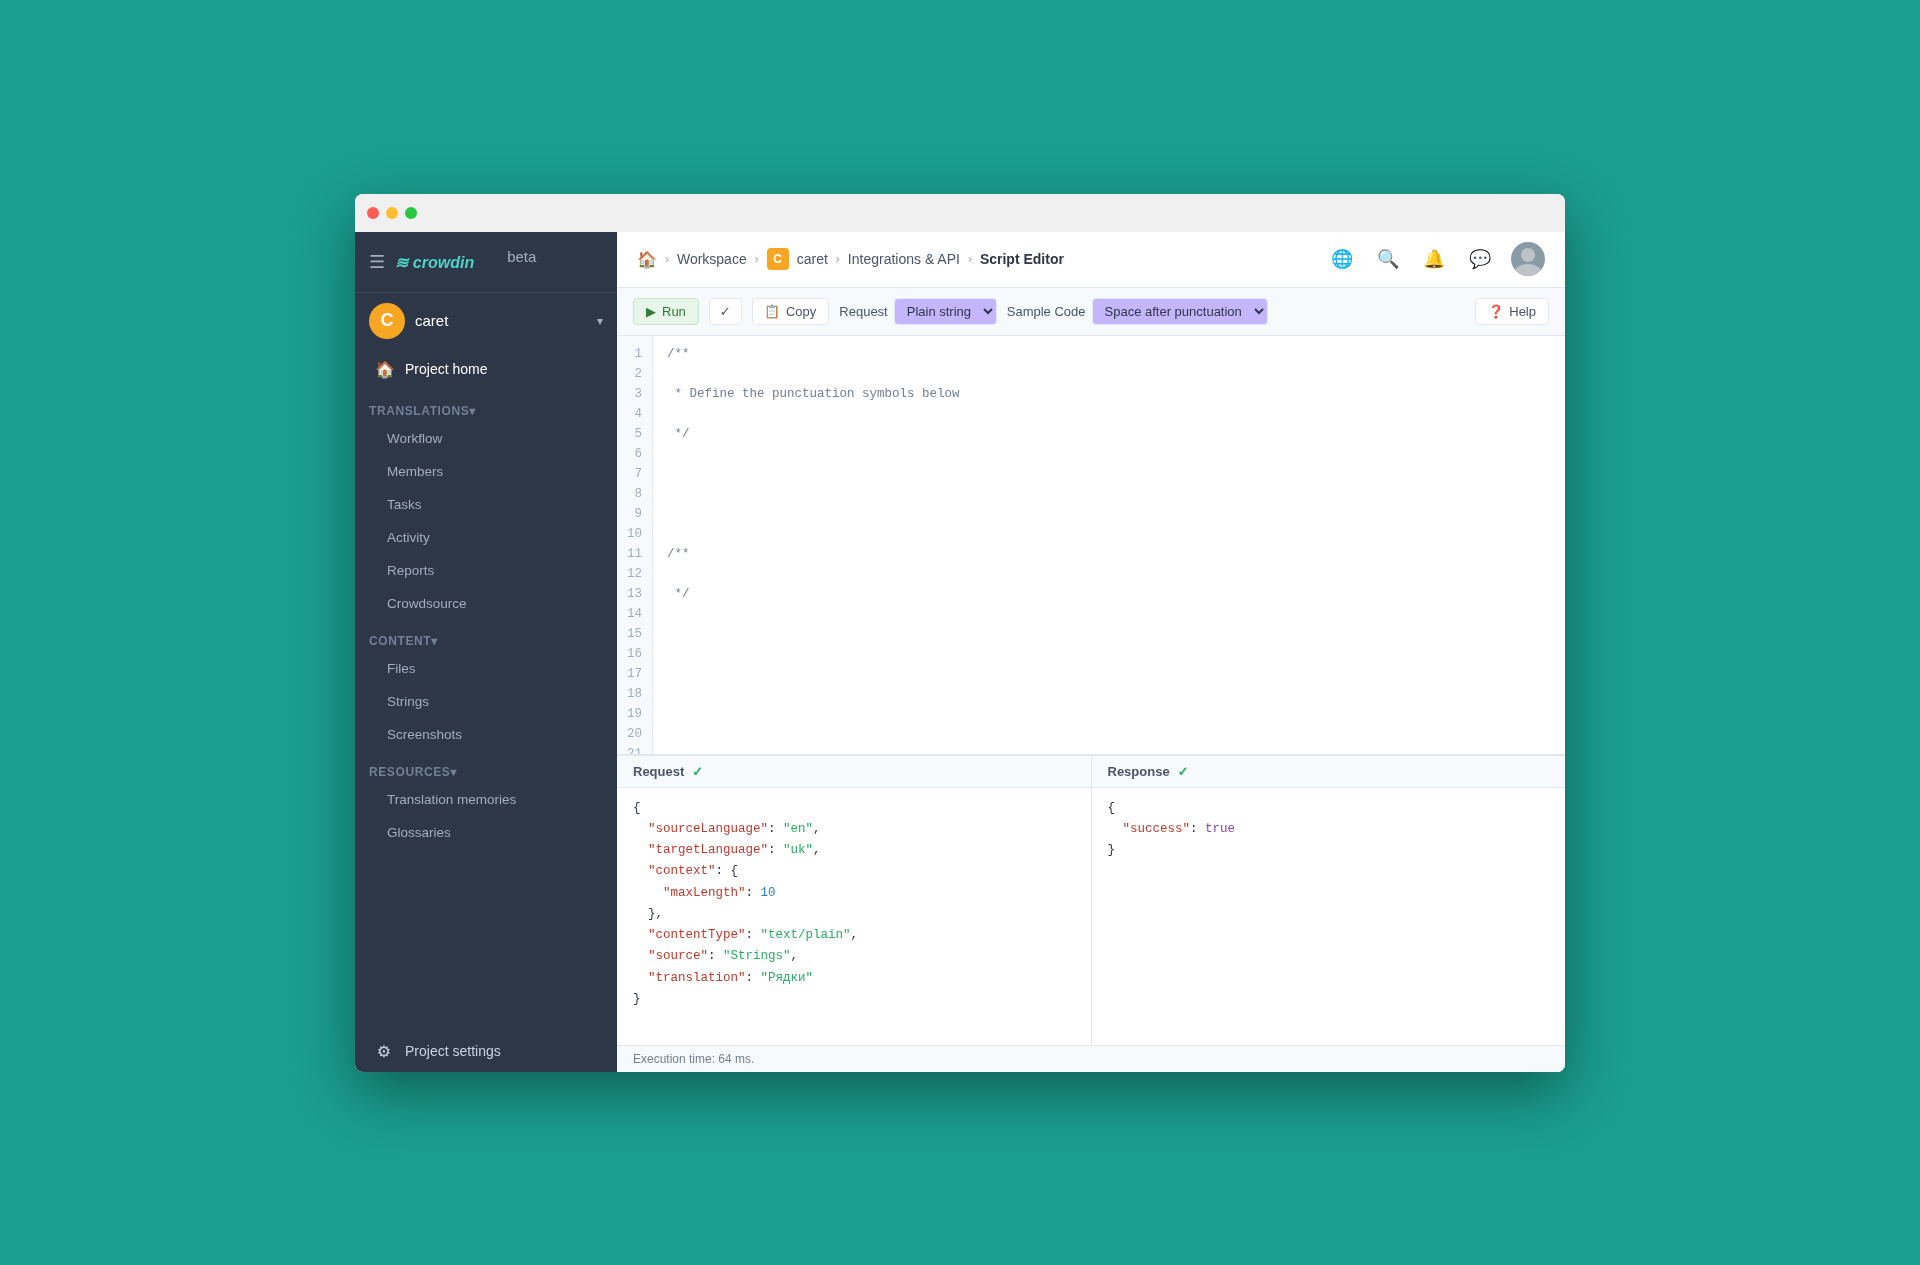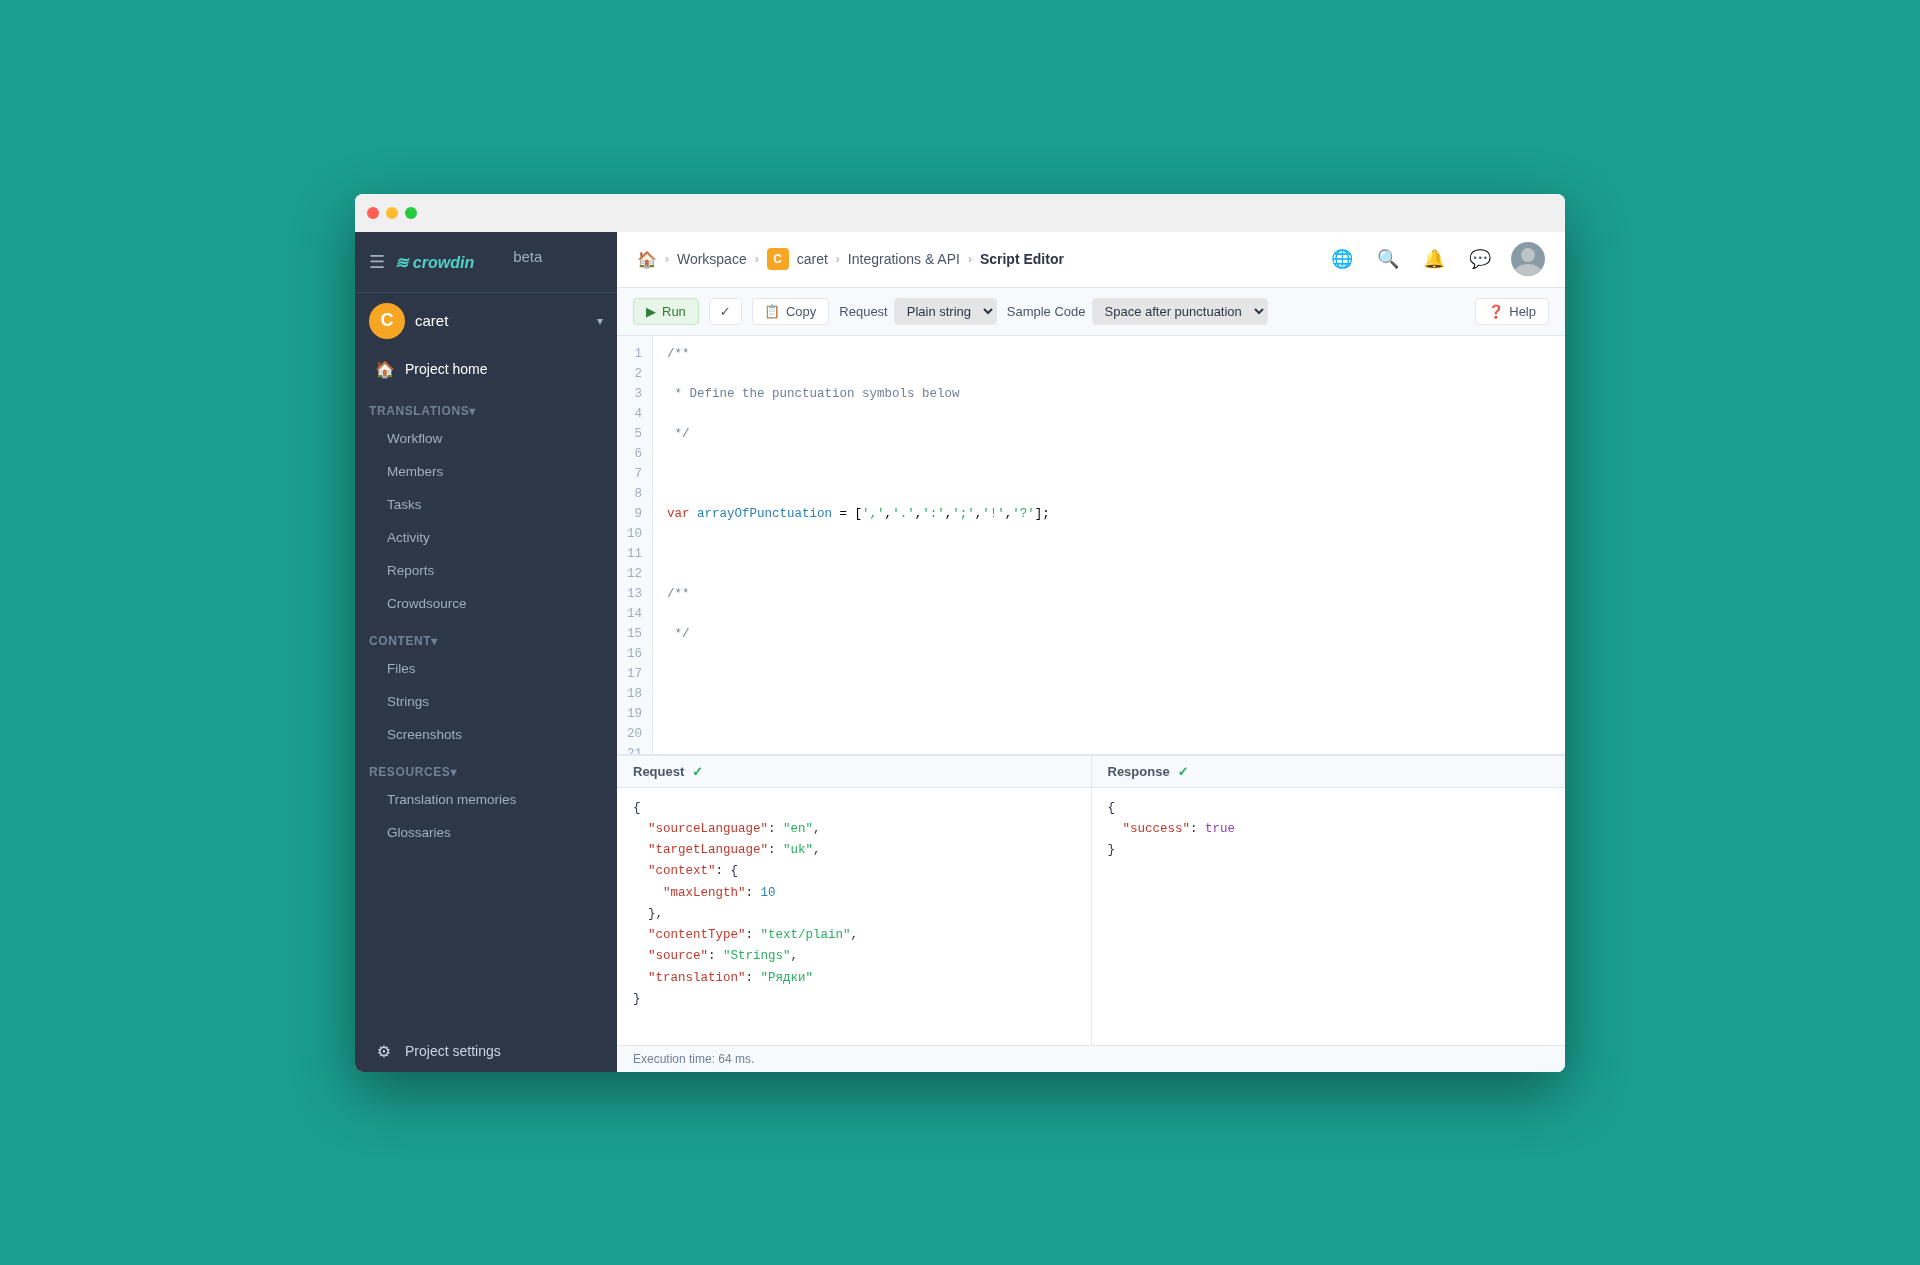--- a/index.html
+++ b/index.html
@@ -53,21 +53,20 @@
       gap: 10px;
     }
     .hamburger-icon {
       color: #a0aec0;
       font-size: 18px;
       cursor: pointer;
     }
     .logo-area {
       display: flex;
       align-items: center;
-      gap: 6px;
     }
     .logo-svg {
       width: 110px;
       height: 28px;
     }
     .beta-badge {
       font-size: 15px;
       color: #a0aec0;
       margin-left: 2px;
       align-self: flex-start;
@@ -249,21 +248,21 @@
       align-items: center;
       gap: 6px;
       font-size: 13px;
       color: #4a5568;
     }
     .toolbar-select {
       border: 1px solid #e2e8f0;
       border-radius: 4px;
       padding: 4px 8px;
       font-size: 13px;
-      background: #e5e5e5;
+      background: #c4b5fd;
       cursor: pointer;
       color: #2d3748;
     }
     .btn-help {
       margin-left: auto;
       display: flex;
       align-items: center;
       gap: 5px;
       background: #fff;
       border: 1px solid #e2e8f0;
@@ -541,21 +540,20 @@
               <div>18</div>
               <div>19</div>
               <div>20</div>
             <div>21</div>
 
           </div>
           <div class="code-content"><div><span class="c-comment">/**</span></div>
 <div><span class="c-comment"> * Define the punctuation symbols below</span></div>
 <div><span class="c-comment"> */</span></div>
 <div></div>
-<div><span class="c-keyword">var</span> <span class="c-var">arrayOfPunctuation</span> = [<span class="c-string">','</span>,<span class="c-string">'.'</span>,<span class="c-string">':'</span>,<span class="c-string">';'</span>,<span class="c-string">'!'</span>,<span class="c-string">'?'</span>];</div>
 <div></div>
 <div><span class="c-comment">/**</span></div>
 <div><span class="c-comment"> */</span></div>
 <div></div>
 
 
 
 
 
 

